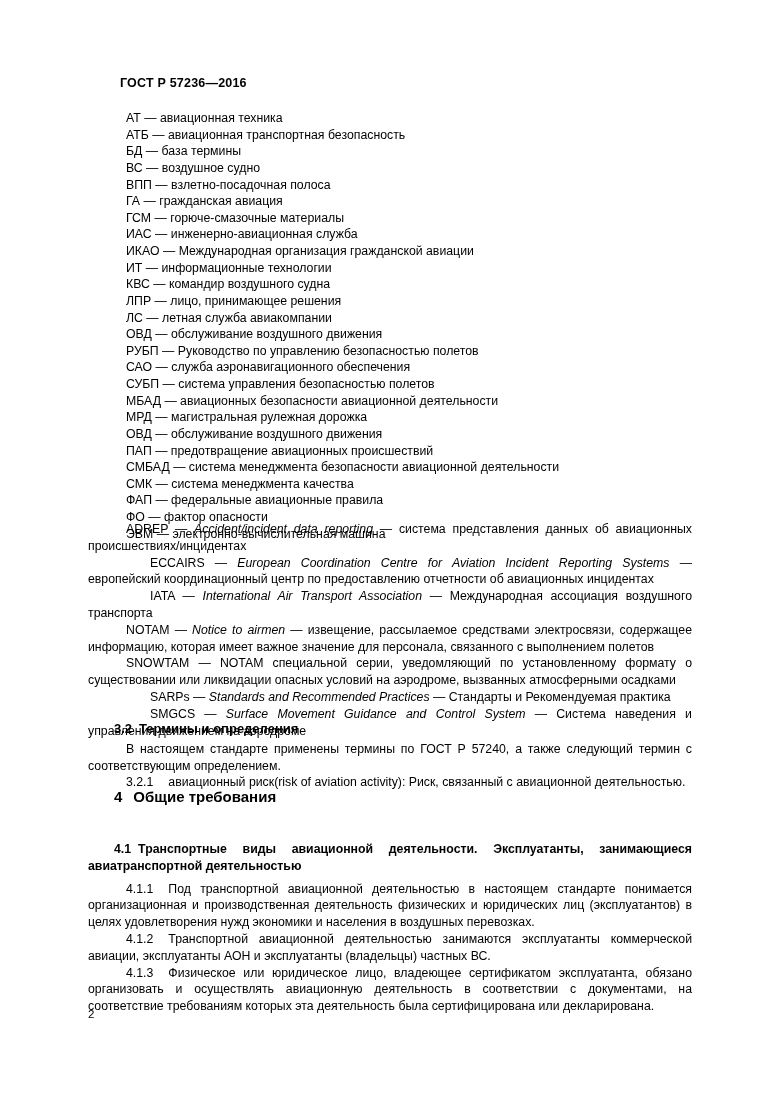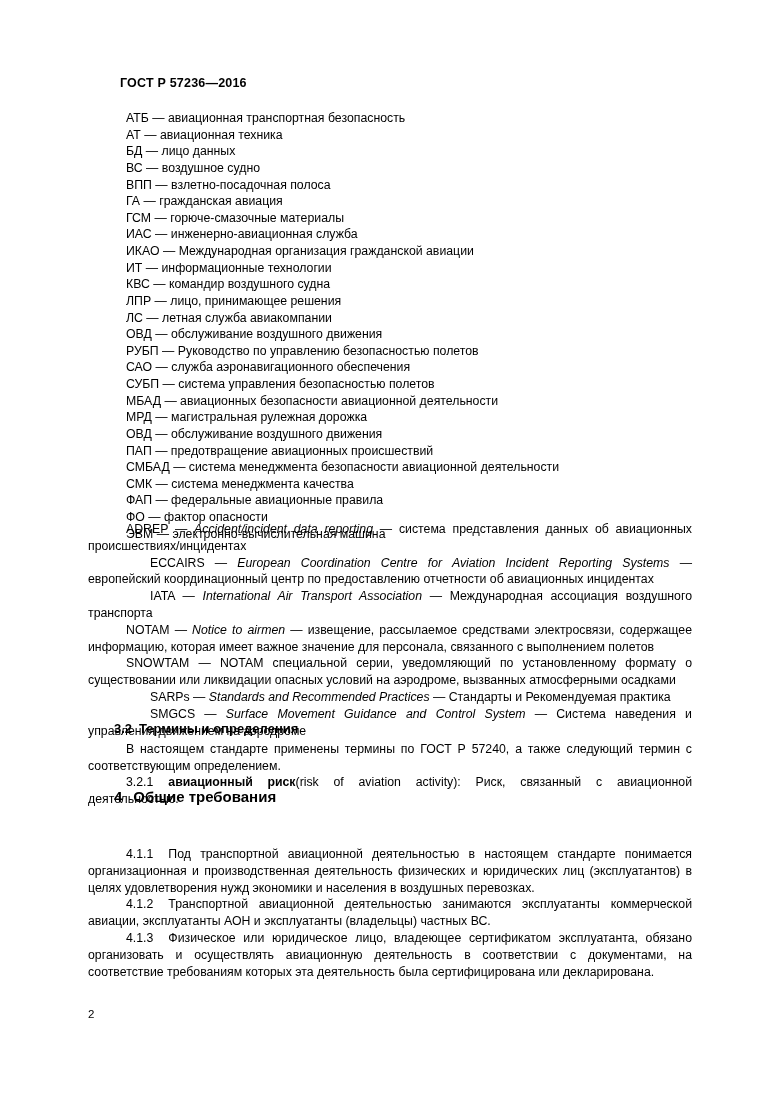--- a/index.html
+++ b/index.html
@@ -80,21 +80,21 @@
   }
   .body-para {
     margin: 0;
     text-indent: 38px;
     text-align: justify;
   }
   .body-para .num {
     margin-right: 15px;
   }
   .body-para b {
-    font-weight: bold;
+    font-weight: normal;
   }
 
   
   .sec4-title {
     position: absolute;
     top: 788px;
     left: 114px;
     font-size: 15px;
     font-weight: bold;
   }
@@ -129,23 +129,23 @@
   }
 </style>
 </head>
 <body>
 
 <div class="page">
 
   <div class="doc-header">ГОСТ Р 57236—2016</div>
 
   <div class="abbr-list">
+      <div class="abbr-item">АТ — авиационная техника</div>
       <div class="abbr-item">АТБ — авиационная транспортная безопасность</div>
-      <div class="abbr-item">АТ — авиационная техника</div>
-      <div class="abbr-item">БД — лицо данных</div>
+      <div class="abbr-item">БД — база термины</div>
       <div class="abbr-item">ВС — воздушное судно</div>
       <div class="abbr-item">ВПП — взлетно-посадочная полоса</div>
       <div class="abbr-item">ГА — гражданская авиация</div>
       <div class="abbr-item">ГСМ — горюче-смазочные материалы</div>
       <div class="abbr-item">ИАС — инженерно-авиационная служба</div>
       <div class="abbr-item">ИКАО — Международная организация гражданской авиации</div>
       <div class="abbr-item">ИТ — информационные технологии</div>
       <div class="abbr-item">КВС — командир воздушного судна</div>
       <div class="abbr-item">ЛПР — лицо, принимающее решения</div>
       <div class="abbr-item">ЛС — летная служба авиакомпании</div>
@@ -182,20 +182,23 @@
     <p class="body-para">
       <span class="num">3.2.1</span><b>авиационный риск</b><span>(risk of aviation activity):</span>&nbsp;<span>Риск, связанный с авиационной деятельностью.</span>
     </p>
   </div>
 
   <div class="sec4-title">
     <span class="num">4</span><span>Общие требования</span>
   </div>
 
   <div class="sec41">
+    <p class="sec41-head">
+      <span class="num">4.1</span><span>Транспортные виды авиационной деятельности. Эксплуатанты, занимающиеся авиатранспортной деятельностью</span>
+    </p>
     <div class="gap"></div>
     <div>
         <p class="body-para"><span class="num">4.1.1</span><span>Под транспортной авиационной деятельностью в настоящем стандарте понимается организационная и производственная деятельность физических и юридических лиц (эксплуатантов) в целях удовлетворения нужд экономики и населения в воздушных перевозках.</span></p>
         <p class="body-para"><span class="num">4.1.2</span><span>Транспортной авиационной деятельностью занимаются эксплуатанты коммерческой авиации, эксплуатанты АОН и эксплуатанты (владельцы) частных ВС.</span></p>
         <p class="body-para"><span class="num">4.1.3</span><span>Физическое или юридическое лицо, владеющее сертификатом эксплуатанта, обязано организовать и осуществлять авиационную деятельность в соответствии с документами, на соответствие требованиям которых эта деятельность была сертифицирована или декларирована.</span></p>
       </div>
   </div>
 
   <div class="page-number">2</div>
 

